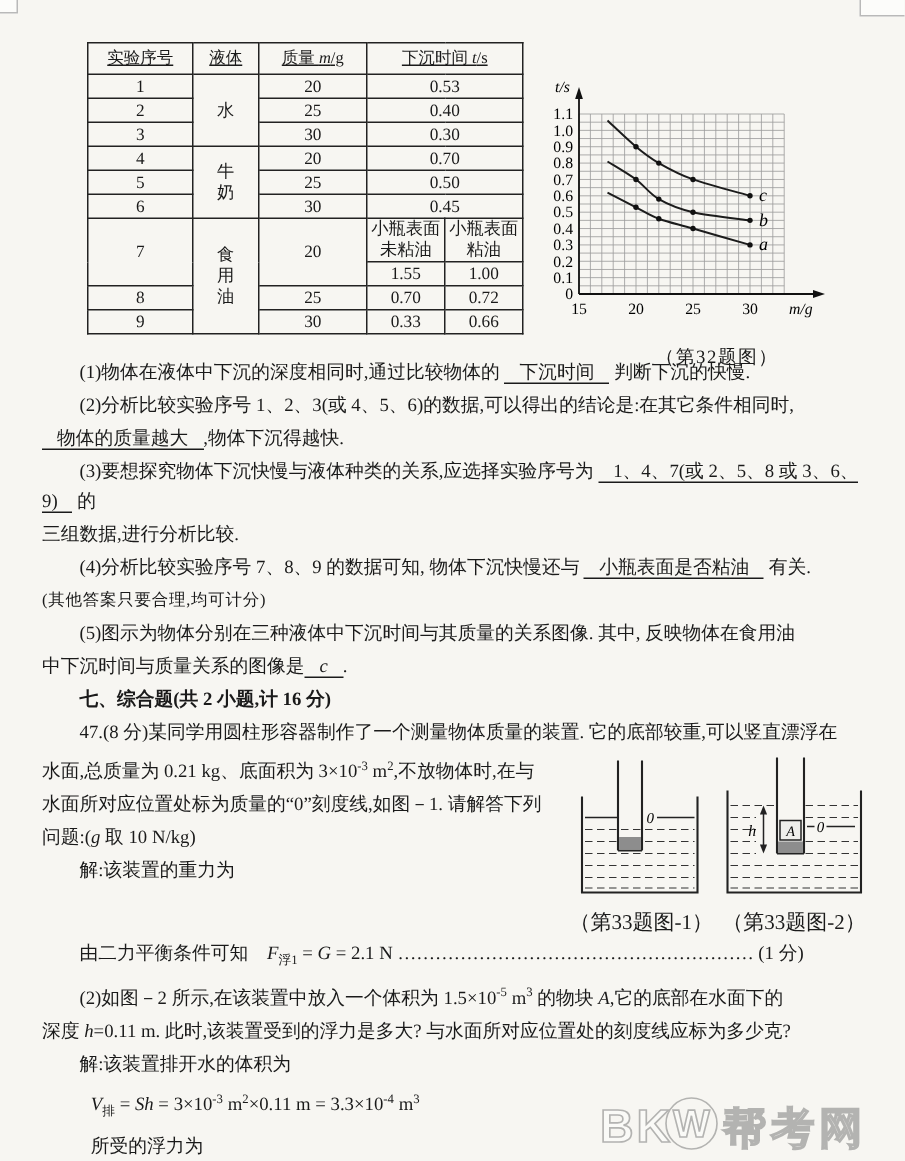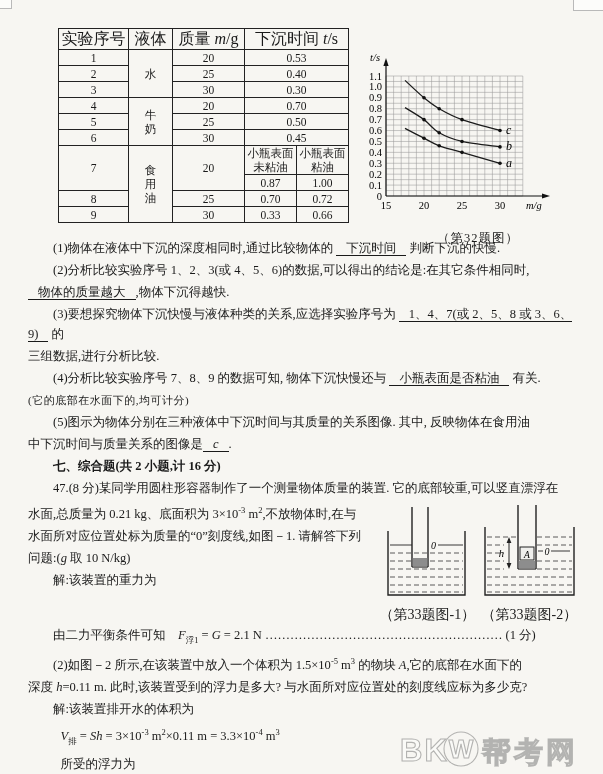--- a/index.html
+++ b/index.html
@@ -12,21 +12,21 @@
   .corner{position:absolute;border:1px solid #b9b9b9;background:#fcfcfa;}
   .corner-l{left:-6px;top:-4px;width:16px;height:11px;}
   .corner-r{right:-8px;top:-4px;width:36px;height:13px;}
 
   
   table.exp{position:absolute;left:58px;top:28px;border-collapse:collapse;table-layout:fixed;}
   table.exp td,table.exp th{
     border:1.2px solid #222;text-align:center;vertical-align:middle;
     padding:0 1px;font-weight:normal;font-size:11.5px;line-height:14px;height:15px;
   }
-  table.exp th{height:20px;font-size:16px;}
+  table.exp th{height:20px;font-size:11px;text-decoration:underline;}
   .vcell span{display:inline-block;width:1.1em;word-break:break-all;line-height:14px;}
   .subhead{font-size:10.5px;line-height:12px;height:32px;margin-left:28px;}
 
   
   .chartwrap{position:absolute;left:356px;top:28px;width:244px;}
   .chart-caption{text-align:center;font-size:12.5px;margin-top:2px;letter-spacing:1px;}
 
   
   .flow{position:absolute;left:28px;top:239px;width:556px;}
   .flow p{margin:0 0 2.5px 0;line-height:19.5px;}
@@ -100,21 +100,21 @@
     <td colspan="2">0.45</td>
   </tr>
   <tr>
     <td rowspan="2">7</td>
     <td rowspan="4" class="vcell"><span>食用油</span></td>
     <td rowspan="2">20</td>
     <td class="subhead">小瓶表面未粘油</td>
     <td class="subhead">小瓶表面粘油</td>
   </tr>
   <tr>
-    <td>0.87</td>
+    <td>1.55</td>
     <td>1.00</td>
   </tr>
   <tr>
     <td>8</td>
     <td>25</td>
     <td>0.70</td>
     <td>0.72</td>
   </tr>
   <tr>
     <td>9</td>
@@ -219,21 +219,21 @@
 
   <p class="indent"><span>(1)物体在液体中下沉的深度相同时,通过比较物体的</span> <span class="ans">下沉时间</span> <span>判断下沉的快慢.</span></p>
 
   <p class="indent">(2)分析比较实验序号 1、2、3(或 4、5、6)的数据,可以得出的结论是:在其它条件相同时,</p>
   <p><span class="ans">物体的质量越大</span><span>,物体下沉得越快.</span></p>
 
   <p class="indent"><span>(3)要想探究物体下沉快慢与液体种类的关系,应选择实验序号为</span> <span class="ans">1、4、7(或 2、5、8 或 3、6、9)</span> <span>的</span></p>
   <p>三组数据,进行分析比较.</p>
 
   <p class="indent"><span>(4)分析比较实验序号 7、8、9 的数据可知, 物体下沉快慢还与</span> <span class="ans">小瓶表面是否粘油</span> <span>有关.</span></p>
-  <p class="note">(它的底部在水面下的,均可计分)</p>
+  <p class="note">(其他答案只要合理,均可计分)</p>
 
   <p class="indent">(5)图示为物体分别在三种液体中下沉时间与其质量的关系图像. 其中, 反映物体在食用油</p>
   <p><span>中下沉时间与质量关系的图像是</span><span class="ans ans-i">c</span><span>.</span></p>
 
   <p class="indent sec">七、综合题(共 2 小题,计 16 分)</p>
 
   <p class="indent">47.(8 分)某同学用圆柱形容器制作了一个测量物体质量的装置. 它的底部较重,可以竖直漂浮在</p>
 
   <div class="figs">
     <div class="fig">

